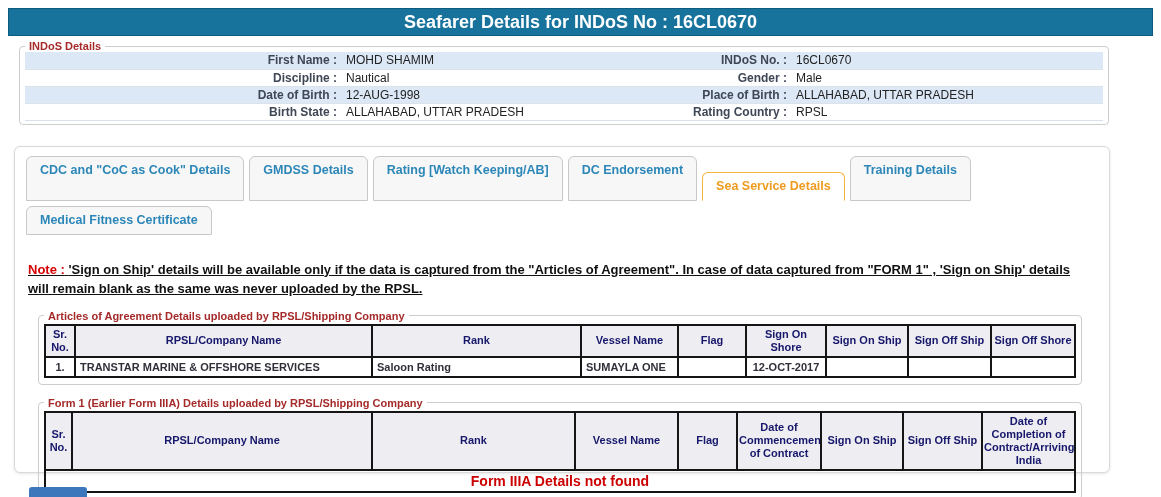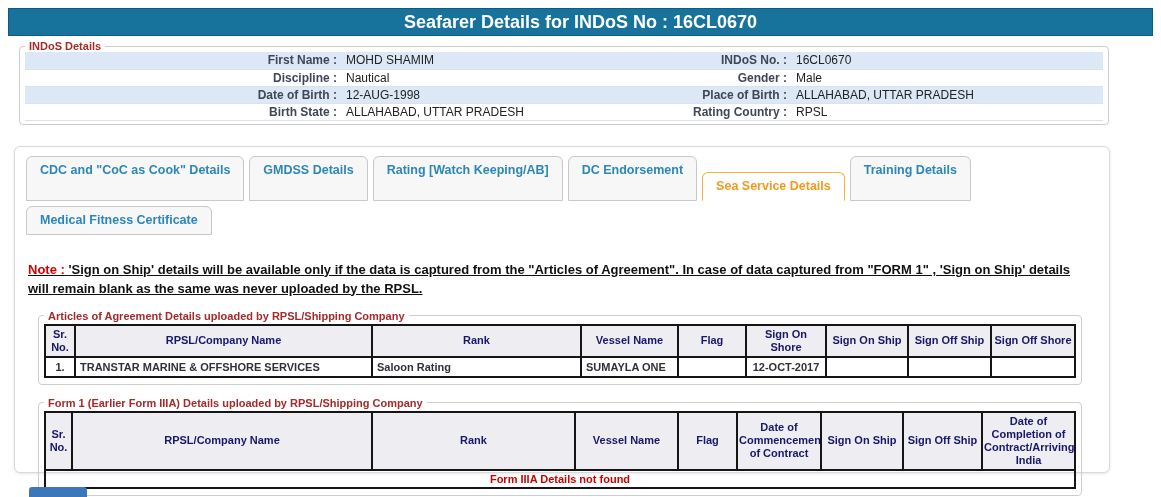--- a/index.html
+++ b/index.html
@@ -86,21 +86,21 @@
     background: #EDEDF2; color: #17176B;
     font-size: 11px; font-weight: bold; text-align: center;
     padding: 2px 1px; line-height: 13px; margin-top: 28px;
   }
   .grid td {
     font-size: 11px; font-weight: bold; color: #30303A;
     padding: 3px 4px; height: 20px; vertical-align: middle;
   }
   .grid td.center { text-align: center; padding: 3px 1px; }
   .grid td.empty-msg {
-    text-align: center; color: #CC0000; font-size: 11px; height: 18px; padding: 2px;
+    text-align: center; color: #CC0000; font-size: 14px; height: 18px; padding: 2px;
   }
 
   
   .bottom-fragment {
     position: absolute; left: 29px; bottom: 0;
     width: 58px; height: 10px;
     background: #3C76BB; border-radius: 3px 3px 0 0;
   }
 </style>
 </head>

